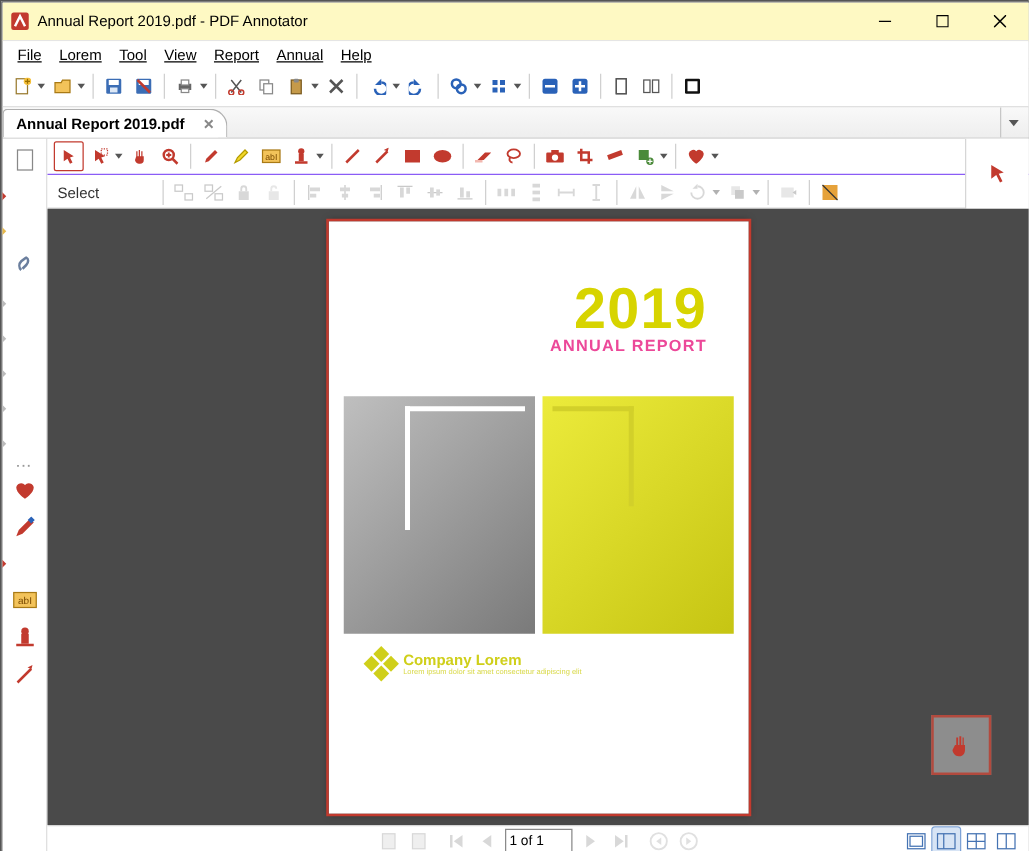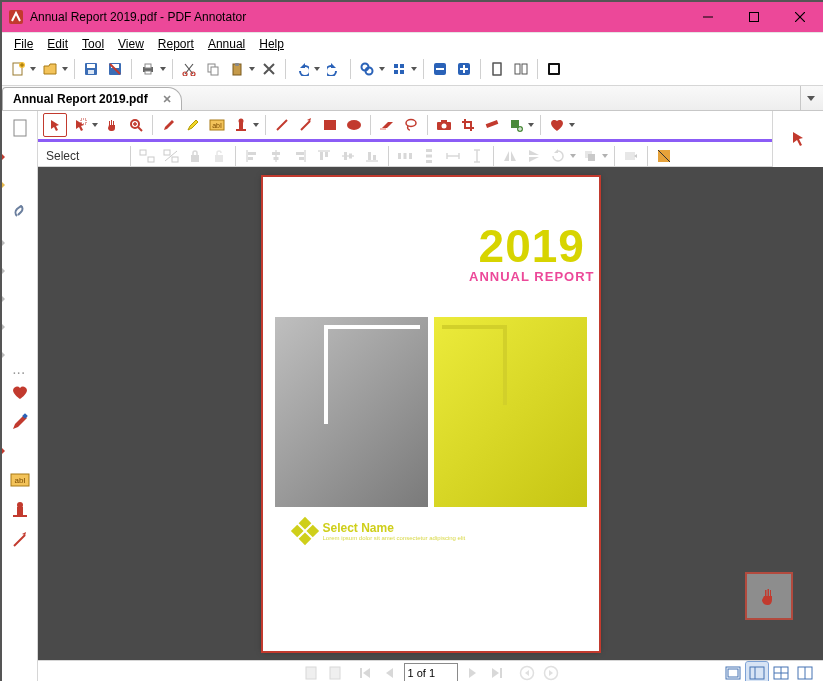--- a/index.html
+++ b/index.html
@@ -4,21 +4,21 @@
 <style>
   html, body {
     margin: 0; padding: 0; width: 823px; height: 681px; overflow: hidden;
     font-family: "Segoe UI", Tahoma, sans-serif; font-size: 12px;
     background: #fff; color: #000;
     border: 1px solid #555; box-sizing: border-box;
   }
   
   .titlebar {
     height: 30px; display: flex; align-items: center;
-    background: #ec4899; border-bottom: 1px solid #e5e5e5;
+    background: #fef9c3; border-bottom: 1px solid #e5e5e5;
   }
   .titlebar .app-icon {
     width: 16px; height: 16px; margin: 0 6px;
     display:inline-block;
   }
   .titlebar .title { flex: 1; font-size: 12px; }
   .titlebar .win-btn {
     width: 46px; height: 30px; display: flex; align-items: center; justify-content: center;
     color: #000;
   }
@@ -126,41 +126,41 @@
   .center {
     display:grid; grid-template-rows: 56px 1fr 24px;
     min-width: 0;
   }
 
   
   .annot-toolbars {
     background:#fff; border-bottom:1px solid #d6d6d6; position: relative;
   }
   .annot-row { height: 26px; display:flex; align-items:center; padding: 1px 4px;}
-  .annot-row + .annot-row { border-top: 3px solid #8b5cf6;}
+  .annot-row + .annot-row { border-top: 1px solid #8b5cf6;}
   .mode-label {
     font-size:12px; color:#333; width: 80px; padding-left:4px;
   }
   .annot-right-mode {
     position:absolute; right:0; top:0; width:50px; height:56px;
     border-left:1px solid #d6d6d6; display:flex; align-items:center; justify-content:center;
     background:#fff;
   }
 
   
   .viewer {
     background:#4a4a4a; position:relative; overflow:hidden;
     display:flex; align-items:center; justify-content:center;
   }
   .page {
     width: 336px; height: 474px; background:#fff;
     outline: 2px solid #c23a2e; position: relative;
     box-shadow: 0 0 6px rgba(0,0,0,.5);
   }
-  .page .hdr { position:absolute; top:46px; right:4px; text-align:center;}
+  .page .hdr { position:absolute; top:46px; right:33px; text-align:right;}
   .page .year { font-size:46px; font-weight:800; color:#d7d400; letter-spacing:1px; line-height:1;}
   .page .sub { font-size:13px; font-weight:700; color:#ec4899; letter-spacing:1px;}
   .page .imgs { position:absolute; top:140px; left:12px; right:12px; height: 190px; display:flex; gap:6px;}
   .page .img-l { flex:1; background: linear-gradient(135deg,#bfbfbf,#7a7a7a); position:relative;}
   .page .img-l::after{content:""; position:absolute; inset:8px 8px auto auto; width:60%; height:50%; border:4px solid #fff; border-right:none; border-bottom:none;}
   .page .img-r { flex:1; background: linear-gradient(135deg,#eceb3b,#c6c513); position:relative;}
   .page .img-r::after{content:""; position:absolute; inset:8px auto auto 8px; width:40%; height:40%; border:4px solid #d2d02a; border-left:none; border-bottom:none;}
   .page .company { position:absolute; left:32px; bottom:110px; display:flex; align-items:center; gap:8px;}
   .page .company .logo { width:20px; height:20px; transform:rotate(45deg); display:grid; grid-template:1fr 1fr/1fr 1fr; gap:2px;}
   .page .company .logo span{background:#cfcf1a;}
@@ -211,21 +211,21 @@
   <div class="win-btn close">
     <svg width="10" height="10" viewBox="0 0 10 10">
         <line x1="0" y1="0" x2="10" y2="10" stroke="#000" stroke-width="1.2"></line>
         <line x1="10" y1="0" x2="0" y2="10" stroke="#000" stroke-width="1.2"></line>
       </svg>
   </div>
 </div>
 
 <div class="menubar">
   <div class="menu-item"><span class="u">File</span></div>
-  <div class="menu-item"><span class="u">Edit</span></div>
+  <div class="menu-item"><span class="u">Lorem</span></div>
   <div class="menu-item"><span class="u">Tool</span></div>
   <div class="menu-item"><span class="u">View</span></div>
   <div class="menu-item"><span class="u">Report</span></div>
   <div class="menu-item"><span class="u">Annual</span></div>
   <div class="menu-item"><span class="u">Help</span></div>
 </div>
 
 <div class="toolbar">
   <div class="tbtn combo">
       <svg width="14" height="14" viewBox="0 0 14 14">
@@ -700,21 +700,21 @@
           <div class="img-r"></div>
         </div>
         <div class="company">
           <div class="logo">
               <span></span>
               <span></span>
               <span></span>
               <span></span>
             </div>
           <div class="txt">
-            <span>Select Name</span>
+            <span>Company Lorem</span>
             <small>Lorem ipsum dolor sit amet consectetur adipiscing elit</small>
           </div>
         </div>
       </div>
       <div class="floating-hand">
         <svg width="22" height="22" viewBox="0 0 22 22">
             <path d="M7 11V5h1.5v6h1V4h1.5v7h1V5H13v6h1v4c0 3-2 5-4 5h-1c-3 0-5-3-5-5l2-4z" fill="#c23a2e"></path>
           </svg>
       </div>
     </div>

